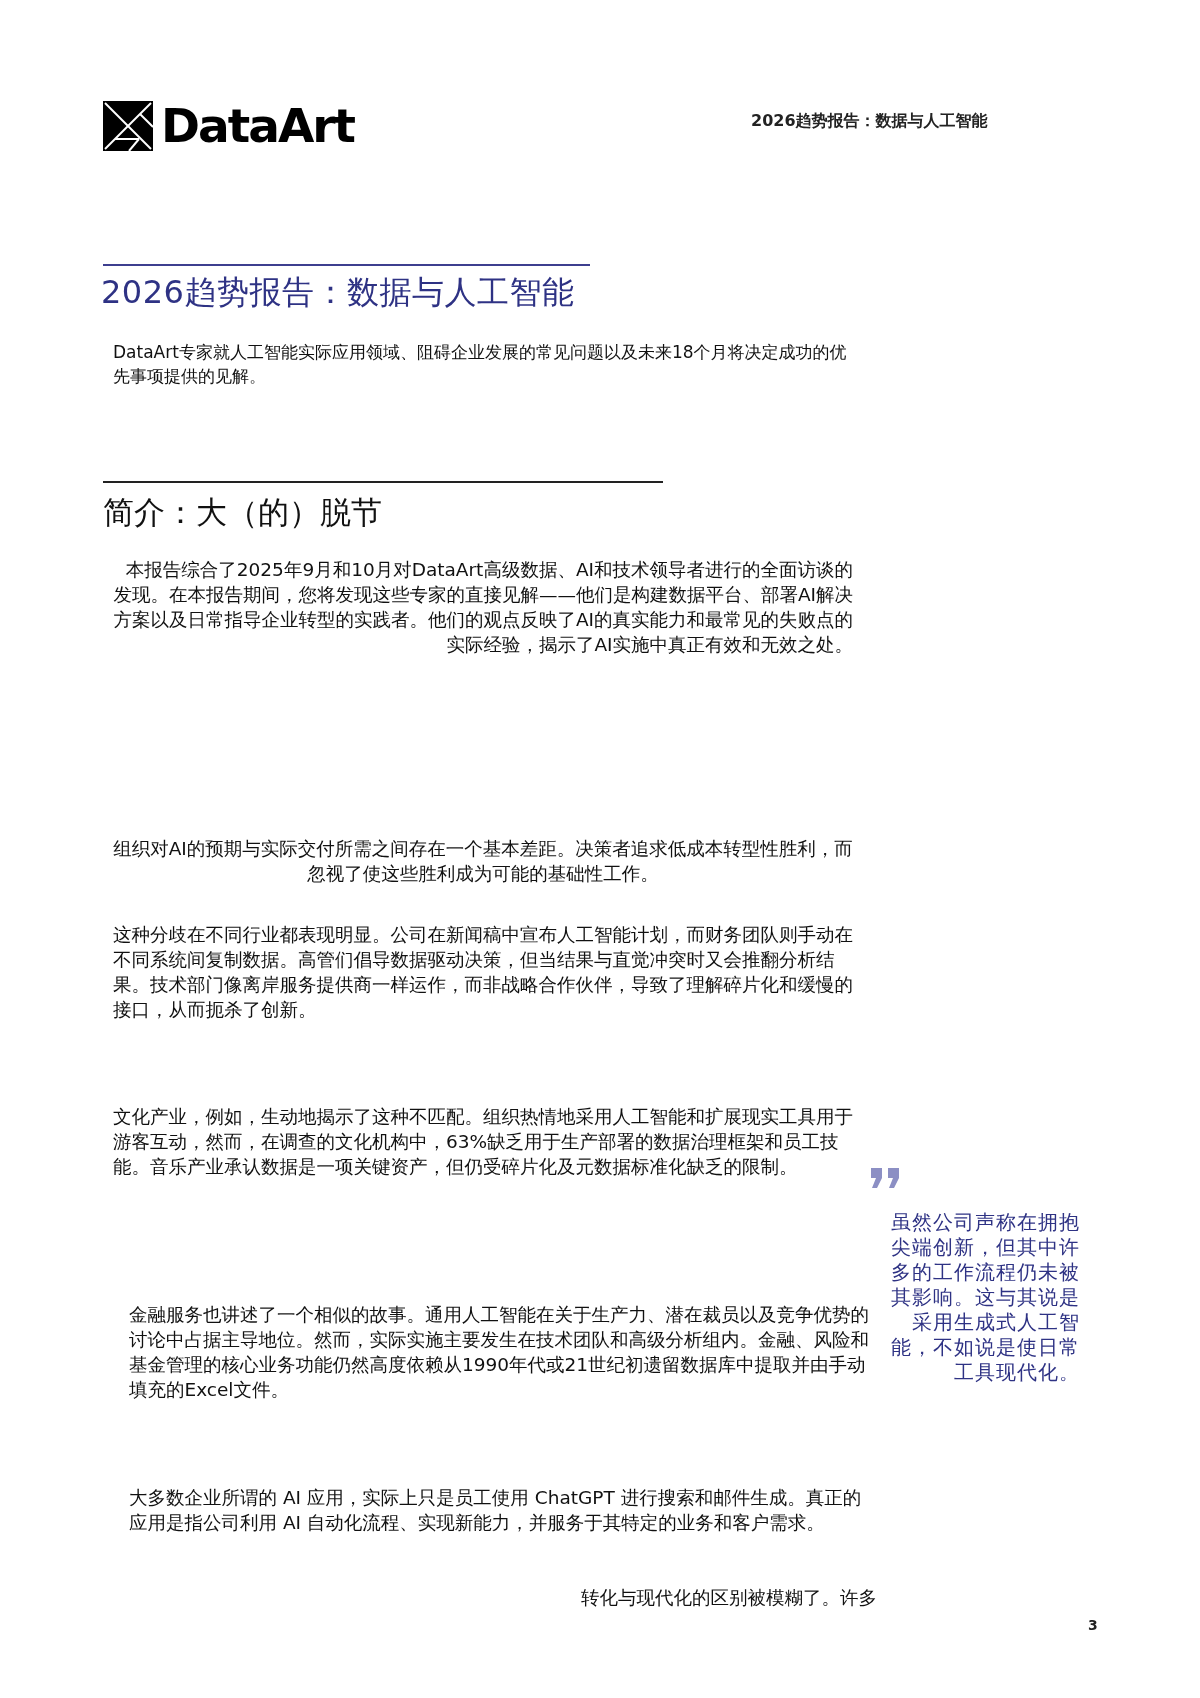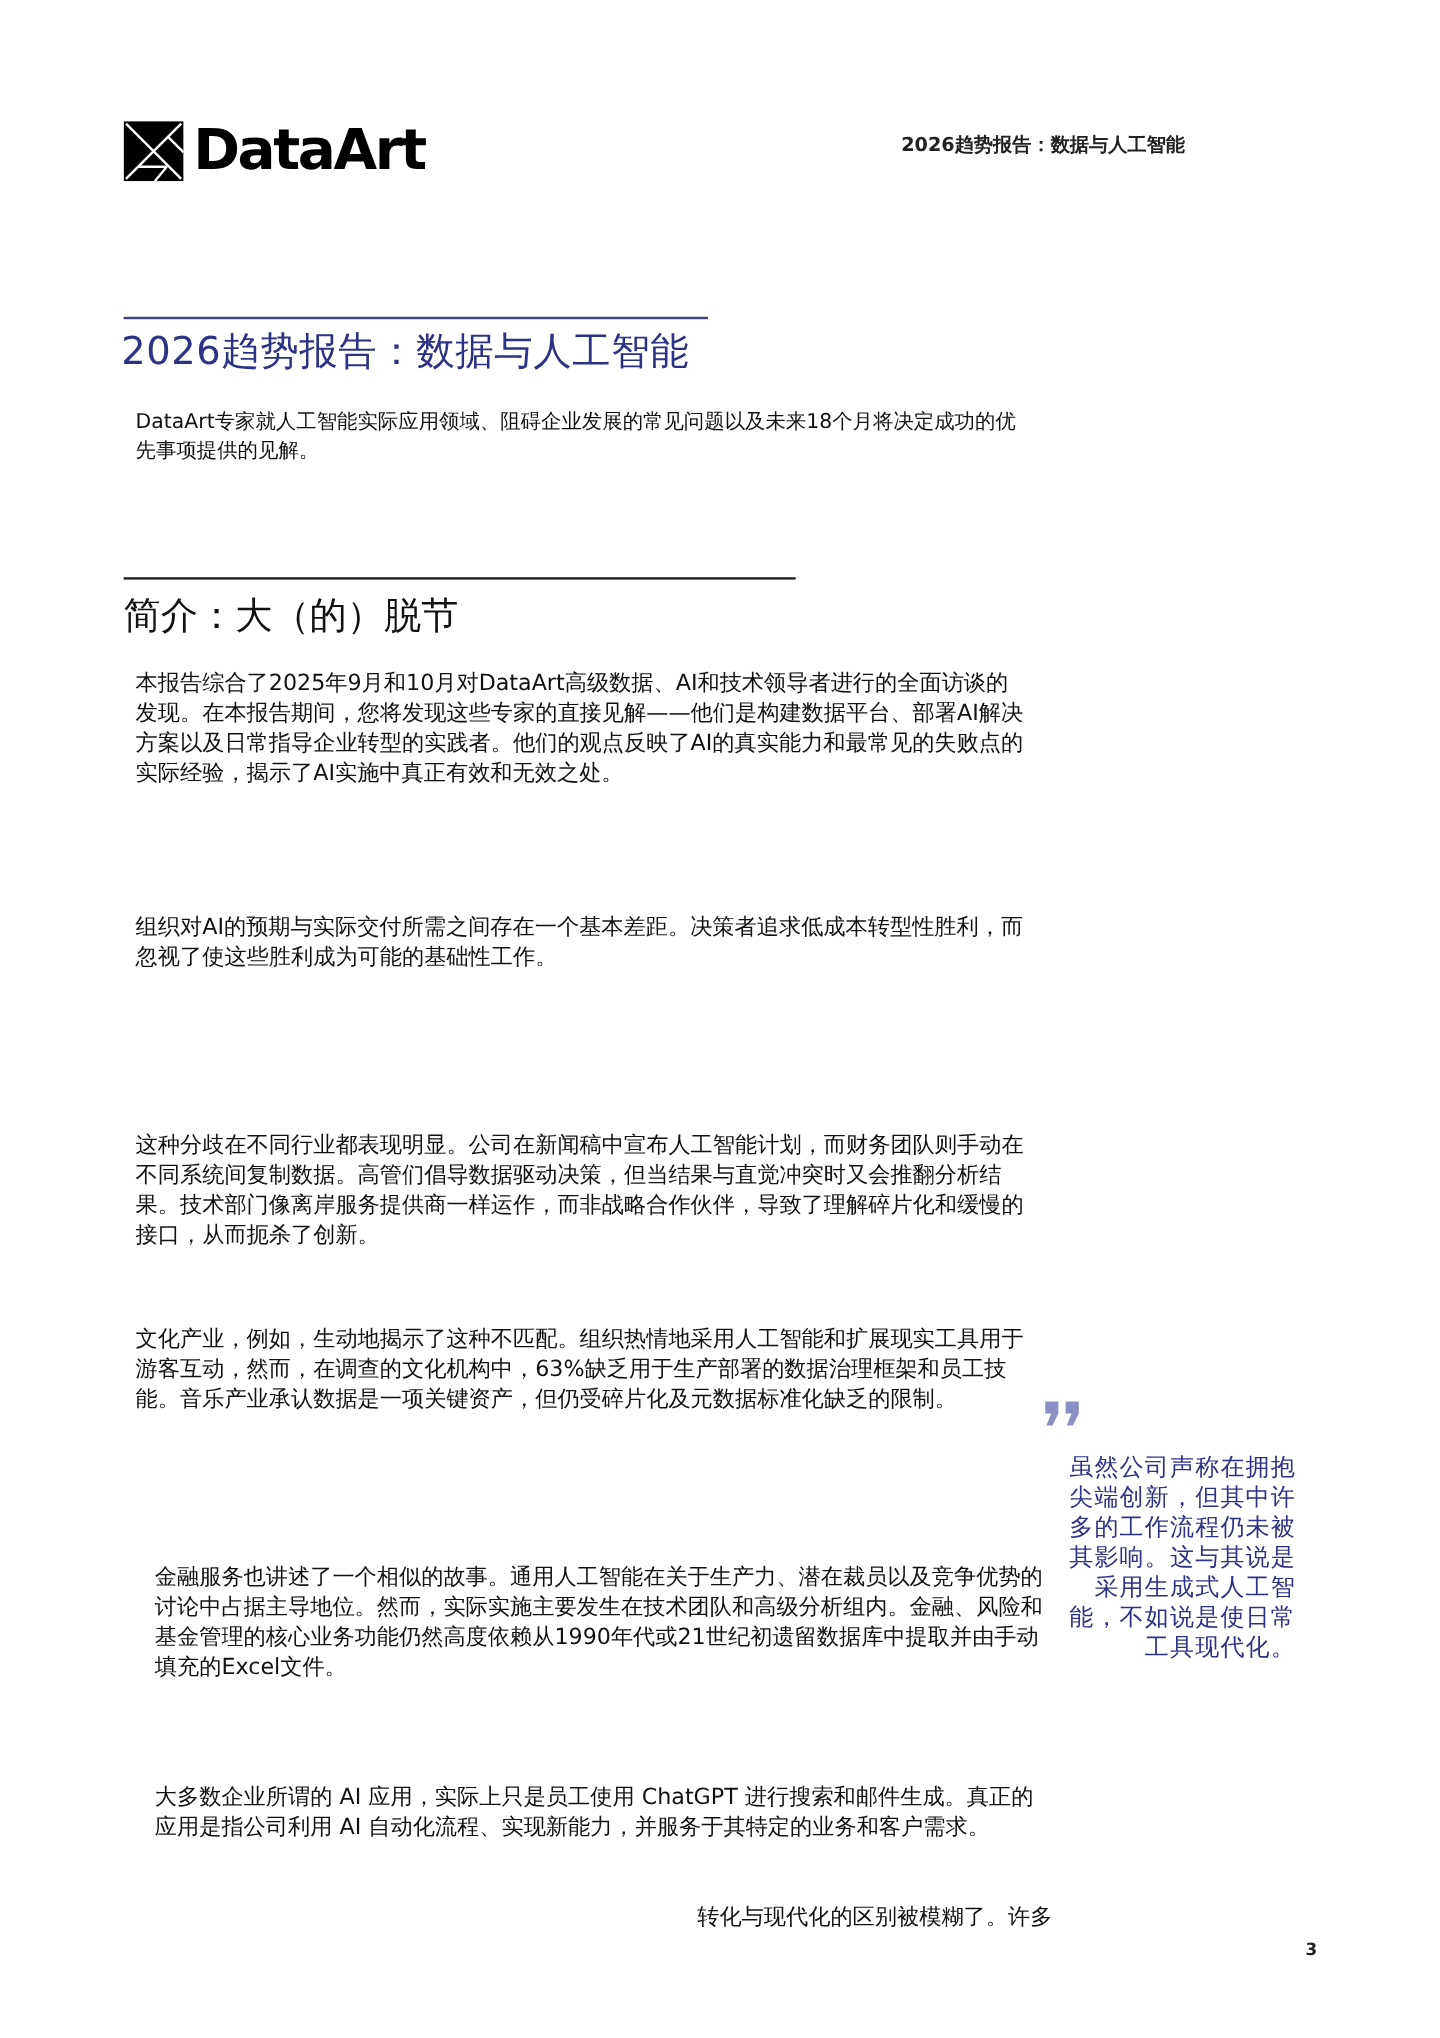--- a/index.html
+++ b/index.html
@@ -89,22 +89,22 @@
     }
     .para {
       position: absolute;
       left: 113px;
       width: 740px;
       font-size: 18.5px;
       line-height: 25px;
       color: #111111;
     }
     .p1 { top: 557px; }
-    .p2 { top: 760px; }
-    .p3 { top: 942px; }
+    .p2 { top: 836px; text-align: center; }
+    .p3 { top: 922px; }
     .p4 { top: 1104px; }
     .p5 { top: 1286px; }
     .p6 { top: 1469px; }
     .p7 { top: 1585px; left: 137px; text-align: right; }
     .quote-mark {
       position: absolute;
       left: 869px;
       top: 1166px;
       width: 34px;
       height: 24px;
@@ -147,21 +147,21 @@
 <div class="header-title">2026趋势报告：数据与人工智能</div>
 
 <div class="rule-blue"></div>
 <h1 class="doc-title" style="margin:0;font-weight:normal;">2026趋势报告：数据与人工智能</h1>
 
 <p class="lead" style="margin:0;">DataArt专家就人工智能实际应用领域、阻碍企业发展的常见问题以及未来18个月将决定成功的优先事项提供的见解。</p>
 
 <div class="rule-black"></div>
 <h2 class="section-title" style="margin:0;font-weight:normal;">简介：大（的）脱节</h2>
 
-<p class="para p1" style="margin:0;">本报告综合了2025年9月和10月对DataArt高级数据、AI和技术领导者进行的全面访谈的发现。在本报告期间，您将发现这些专家的直接见解——他们是构建数据平台、部署AI解决方案以及日常指导企业转型的实践者。他们的观点反映了AI的真实能力和最常见的失败点的实际经验，揭示了AI实施中真正有效和无效之处。</p>
+<p class="para p1" style="margin:0;text-align:right;">本报告综合了2025年9月和10月对DataArt高级数据、AI和技术领导者进行的全面访谈的发现。在本报告期间，您将发现这些专家的直接见解——他们是构建数据平台、部署AI解决方案以及日常指导企业转型的实践者。他们的观点反映了AI的真实能力和最常见的失败点的实际经验，揭示了AI实施中真正有效和无效之处。</p>
 <p class="para p2" style="margin:0;">组织对AI的预期与实际交付所需之间存在一个基本差距。决策者追求低成本转型性胜利，而忽视了使这些胜利成为可能的基础性工作。</p>
 <p class="para p3" style="margin:0;">这种分歧在不同行业都表现明显。公司在新闻稿中宣布人工智能计划，而财务团队则手动在不同系统间复制数据。高管们倡导数据驱动决策，但当结果与直觉冲突时又会推翻分析结果。技术部门像离岸服务提供商一样运作，而非战略合作伙伴，导致了理解碎片化和缓慢的接口，从而扼杀了创新。</p>
 <p class="para p4" style="margin:0;">文化产业，例如，生动地揭示了这种不匹配。组织热情地采用人工智能和扩展现实工具用于游客互动，然而，在调查的文化机构中，63%缺乏用于生产部署的数据治理框架和员工技能。音乐产业承认数据是一项关键资产，但仍受碎片化及元数据标准化缺乏的限制。</p>
 <p class="para p5" style="margin:16px;">金融服务也讲述了一个相似的故事。通用人工智能在关于生产力、潜在裁员以及竞争优势的讨论中占据主导地位。然而，实际实施主要发生在技术团队和高级分析组内。金融、风险和基金管理的核心业务功能仍然高度依赖从1990年代或21世纪初遗留数据库中提取并由手动填充的Excel文件。</p>
 <p class="para p6" style="margin:16px;">大多数企业所谓的 AI 应用，实际上只是员工使用 ChatGPT 进行搜索和邮件生成。真正的应用是指公司利用 AI 自动化流程、实现新能力，并服务于其特定的业务和客户需求。</p>
 <p class="para p7" style="margin:0;">转化与现代化的区别被模糊了。许多</p>
 
 <svg class="quote-mark" viewBox="0 0 34 24">
   <path d="M2 2 H13 V12 L8 22 H3 L7 12 H2 Z" fill="#8c8fc4"></path>
   <path d="M19 2 H30 V12 L25 22 H20 L24 12 H19 Z" fill="#8c8fc4"></path>

